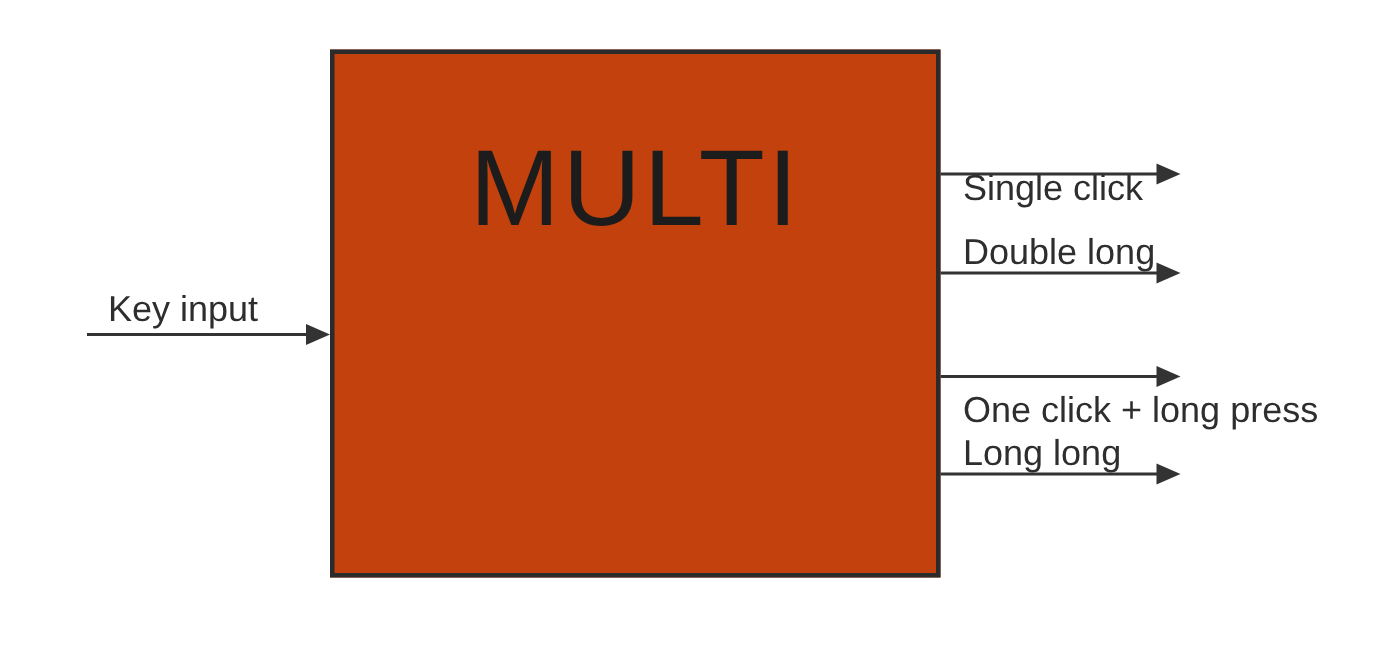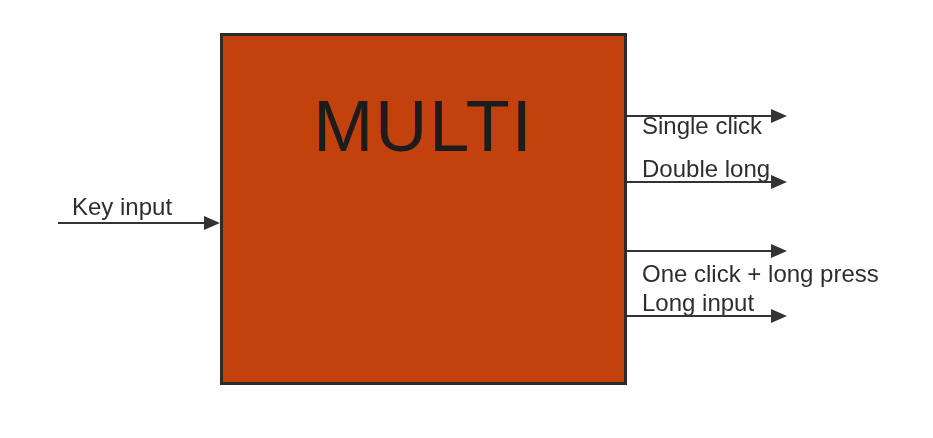--- a/index.html
+++ b/index.html
@@ -114,19 +114,19 @@
     <div class="shaft"></div>
     <div class="head"></div>
   </div>
 
   <div class="edge-label out-label out-label-3">One click + long press</div>
   <div class="arrow output-arrow out3">
     <div class="shaft"></div>
     <div class="head"></div>
   </div>
 
-  <div class="edge-label out-label out-label-4">Long input</div>
+  <div class="edge-label out-label out-label-4">Long long</div>
   <div class="arrow output-arrow out4">
     <div class="shaft"></div>
     <div class="head"></div>
   </div>
 
 </div>
 
 </body></html>

